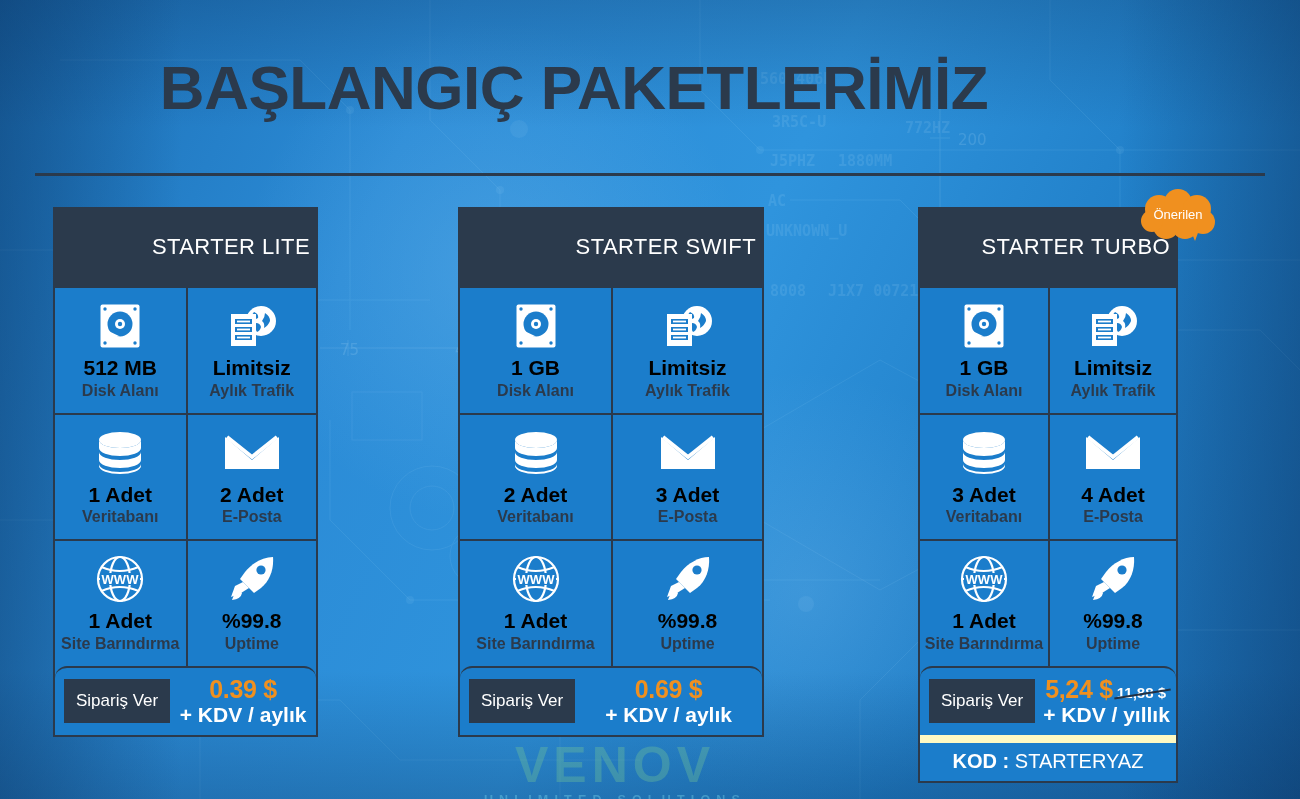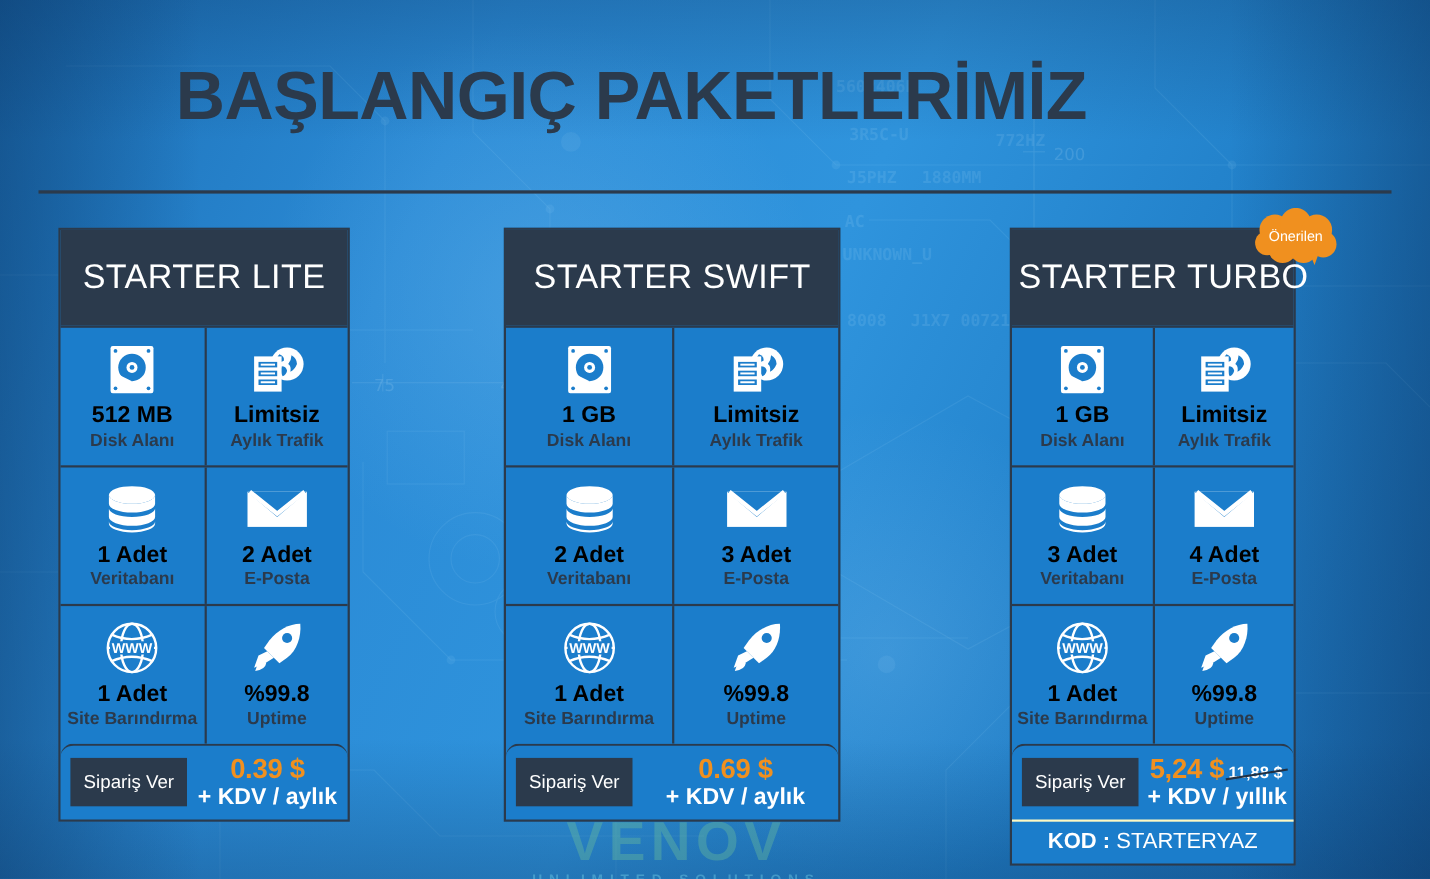--- a/index.html
+++ b/index.html
@@ -98,22 +98,22 @@
     border: 2px solid #2b3a4c;
     background: #1b7dcb;
   }
   #card-0 { left: 53px;  top: 207px; width: 265px; }
   #card-1 { left: 458px; top: 207px; width: 306px; }
   #card-2 { left: 918px; top: 207px; width: 260px; }
 
   .card-header {
     background: #2b3a4c;
     color: #ffffff;
-    text-align: center;
-    font-size: 31px;
+    text-align: right;
+    font-size: 22px;
     padding: 25px 6px 26px;
     letter-spacing: 0.4px;
     white-space: nowrap;
   }
 
   .feature-row {
     display: flex;
     border-top: 2px solid #2b3a4c;
   }
   .feature-cell {
@@ -207,21 +207,21 @@
   }
   .price-kdv {
     font-size: 21px;
     font-weight: bold;
     color: #ffffff;
     white-space: nowrap;
     margin-top: 1px;
   }
 
   .code-row {
-    border-top: 2px solid #fef9c3;
+    border-top: 8px solid #fef9c3;
     text-align: center;
     padding: 7px 4px 8px;
     color: #ffffff;
     font-size: 20px;
     white-space: nowrap;
   }
   .code-label { font-weight: bold; }
 
   
   .badge {

